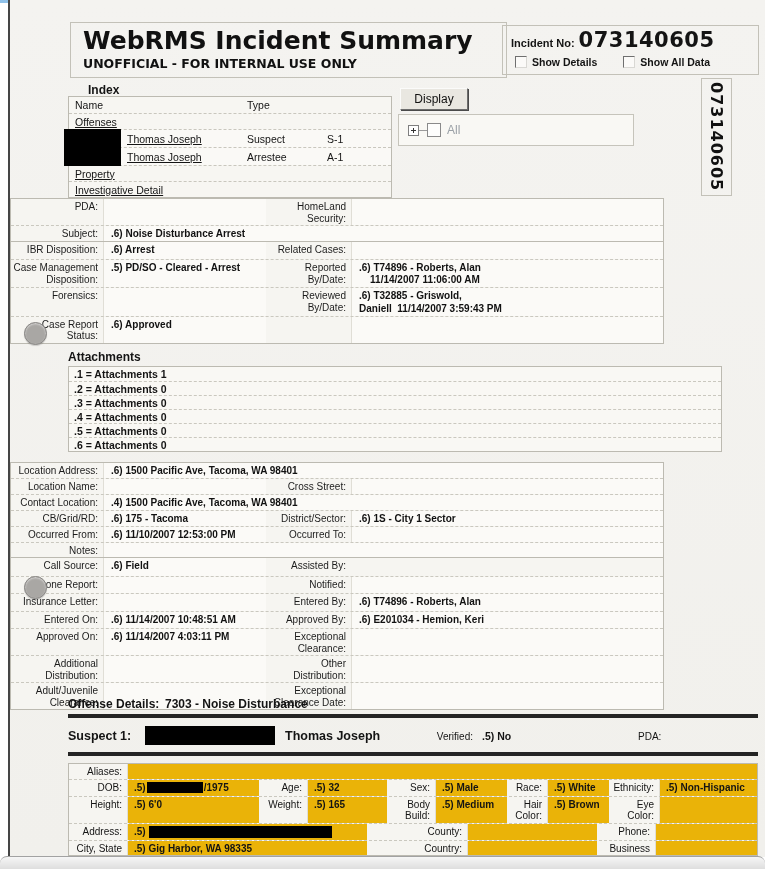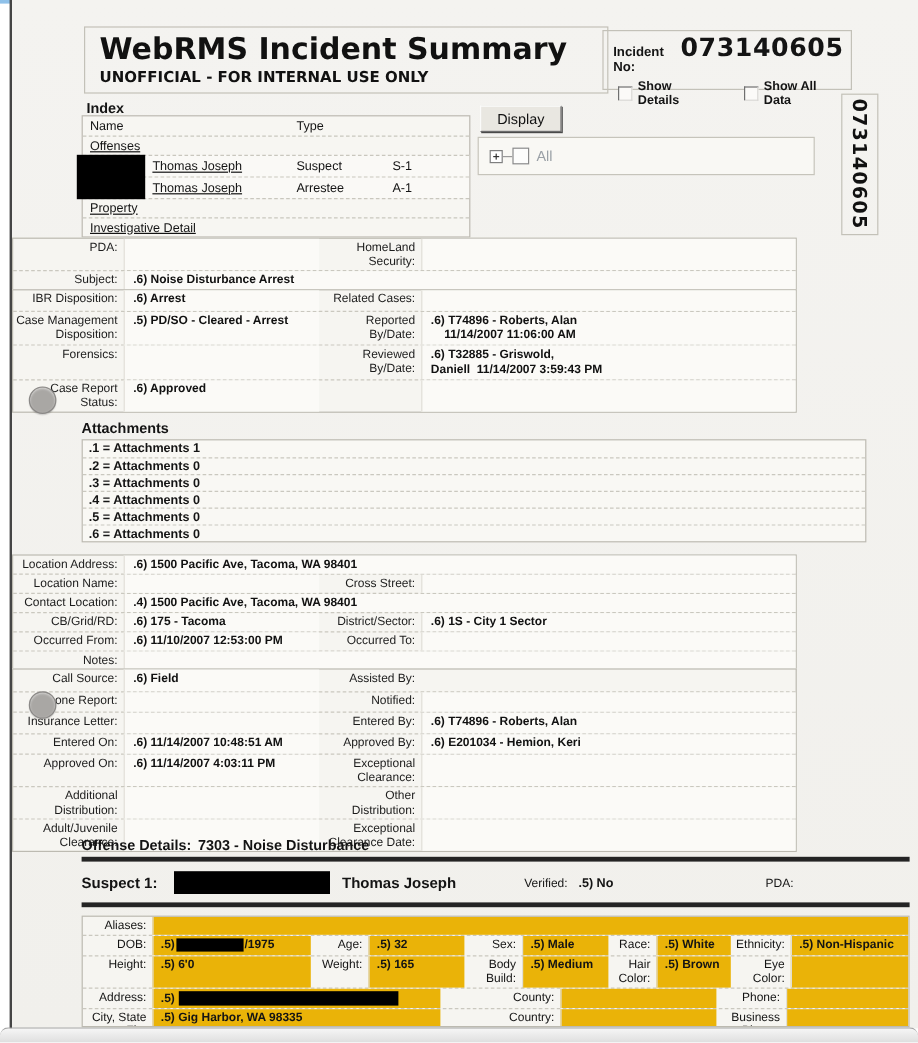--- a/index.html
+++ b/index.html
@@ -21,49 +21,49 @@
           background:#a9a7a4; border:1px solid #8b8987;
           box-shadow:inset 0 1px 2px rgba(255,255,255,.55), 0 1px 1px rgba(0,0,0,.15); }
   .hole1 { top:322px; } .hole2 { top:576px; }
 
   
   .title-box { position:absolute; left:60px; top:22px; width:437px; height:56px;
                border:1px solid #c3c1b8; padding:3px 0 0 12px; }
   .title { font-family:"DejaVu Sans", sans-serif; font-weight:bold; font-size:25px; letter-spacing:0; color:#111; }
   .subtitle { font-family:"DejaVu Sans", sans-serif; font-weight:bold; font-size:12.5px; margin-top:1px; color:#111; }
 
-  .inc-box { position:absolute; left:492px; top:25px; width:208px; height:50px;
+  .inc-box { position:absolute; left:492px; top:25px; width:257px; height:50px;
              border:1px solid #c3c1b8; padding:2px 6px 0 8px; }
   .inc-row1 { display:flex; align-items:baseline; }
   .inc-label { font-weight:bold; font-size:11px; }
   .inc-num { font-family:"DejaVu Sans", sans-serif; font-weight:bold; font-size:21px; margin-left:4px; letter-spacing:.5px; }
   .inc-row2 { display:flex; gap:26px; margin-top:4px; margin-left:4px; }
   .cb-item { display:flex; align-items:center; gap:5px; }
   .checkbox { width:12px; height:12px; background:#fbfaf8; border:1px solid #6f6f6f;
               border-right-color:#d9d8d4; border-bottom-color:#d9d8d4; }
   .cb-label { font-weight:bold; font-size:10.5px; }
 
   
   .sec-head { position:absolute; font-weight:bold; font-size:12px; }
-  .index-head { left:42px; top:83px;padding-left:20px; }
+  .index-head { left:58px; top:83px;padding-left:20px; }
   .index-table { position:absolute; left:58px; top:96px; width:324px;
                  border:1px solid #bcbab1; background:#f7f6f2; font-size:10.5px; }
   .irow { display:grid; grid-template-columns:172px 80px 1fr; align-items:center; min-height:16px;
           padding:0 0 0 6px; }
   .irow + .irow { border-top:1px dashed #c9c7be; }
   .irow-p { min-height:18px; background:#faf9f6; }
   .irow-p .iname { padding-left:52px; }
   .lnk { text-decoration:underline; color:#141414; cursor:pointer; }
   .idx-redact { position:absolute; left:-5px; top:32px; width:57px; height:37px; background:#000; }
 
   
   .display-btn { position:absolute; left:390px; top:88px; width:68px; height:22px;
                  background:#e9e7e1; border:1px solid #6d6d6d; border-top-color:#fbfbfa; border-left-color:#fbfbfa;
                  box-shadow:1px 1px 0 #4a4a4a; font-size:12px; text-align:center; line-height:20px; color:#111; cursor:pointer; }
-  .tree-box { position:absolute; left:388px; top:114px; width:281px; height:32px;
+  .tree-box { position:absolute; left:388px; top:114px; width:236px; height:32px;
               border:1px solid #c6c4bb; background:#f9f8f4; display:flex; align-items:center; padding-left:9px; }
   .plusbox { position:relative; width:11px; height:11px; border:1px solid #7f7f7f; background:#fff; }
   .plusbox::before { content:""; position:absolute; left:2px; top:4px; width:5px; height:1px; background:#333; }
   .plusbox::after  { content:""; position:absolute; left:4px; top:2px; width:1px; height:5px; background:#333; }
   .tree-conn { width:8px; height:1px; background:#9a9a9a; }
   .tree-cb { width:14px; height:14px; border:1px solid #8a8a8a; background:#fdfdfc; }
   .tree-label { margin-left:6px; font-size:12px; color:#9aa0a6; }
 
   
   .vnum { position:absolute; left:691px; top:78px; width:31px; height:118px; border:1px solid #c3c1b8;

